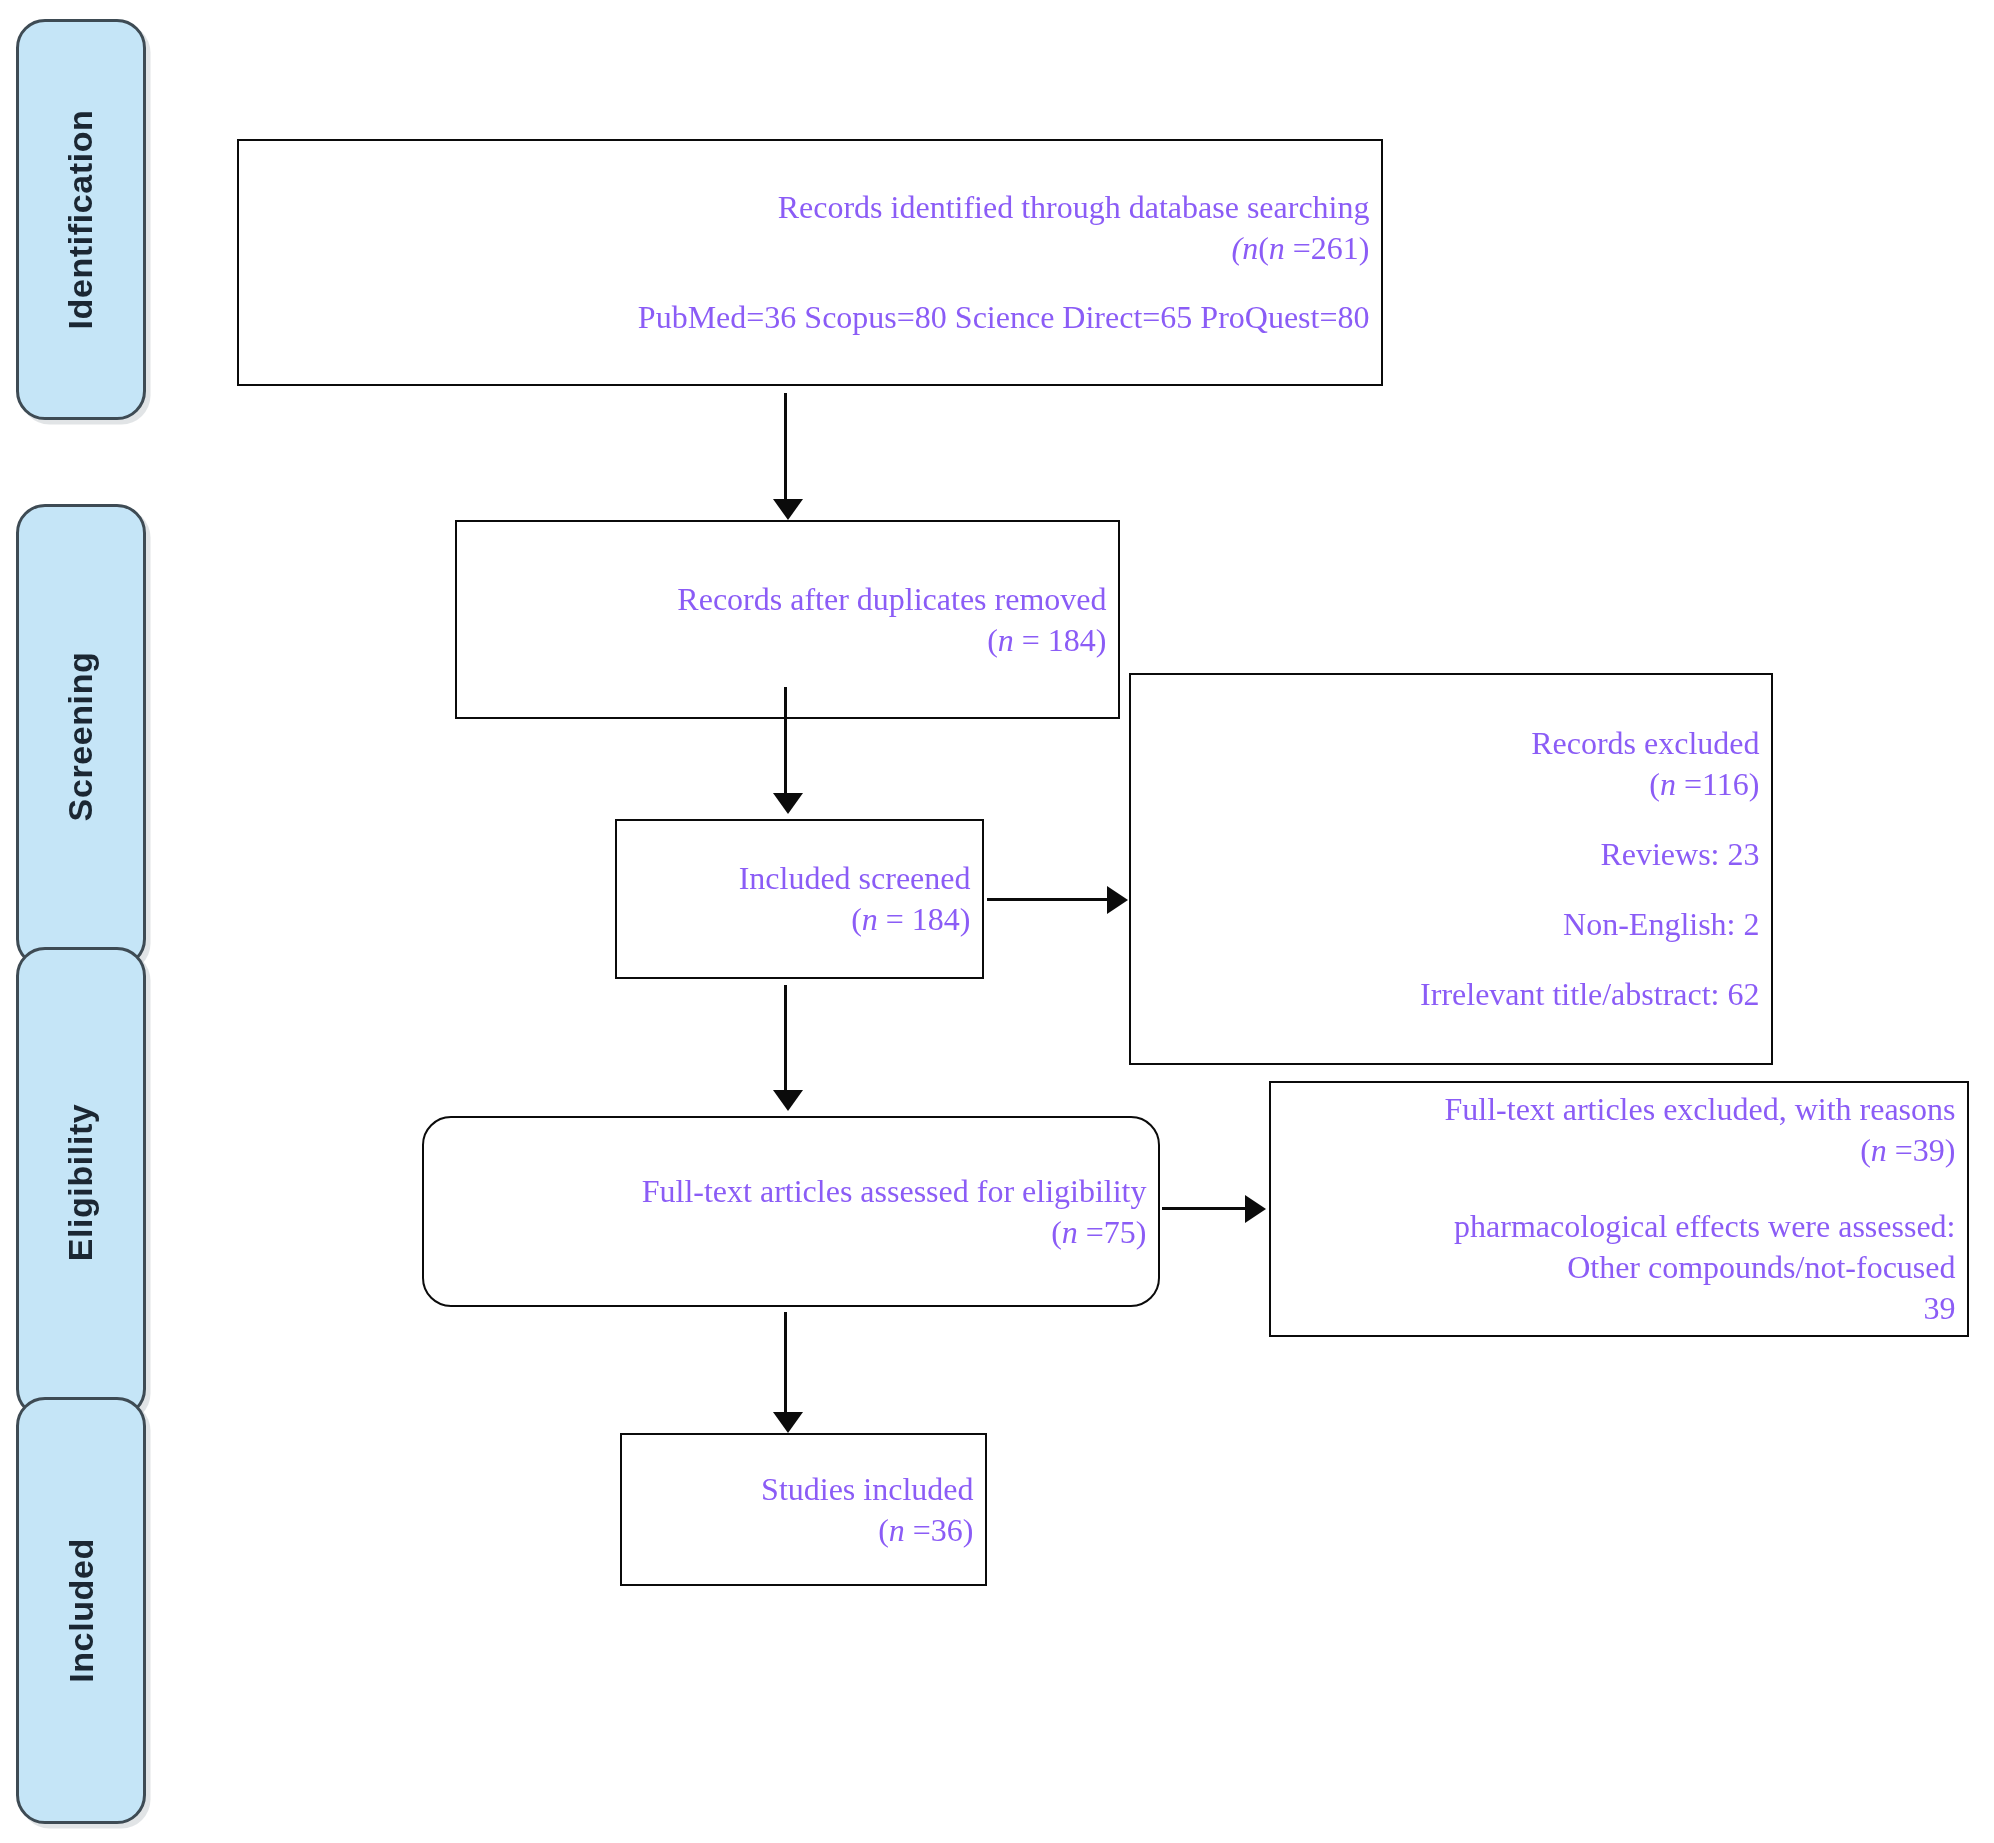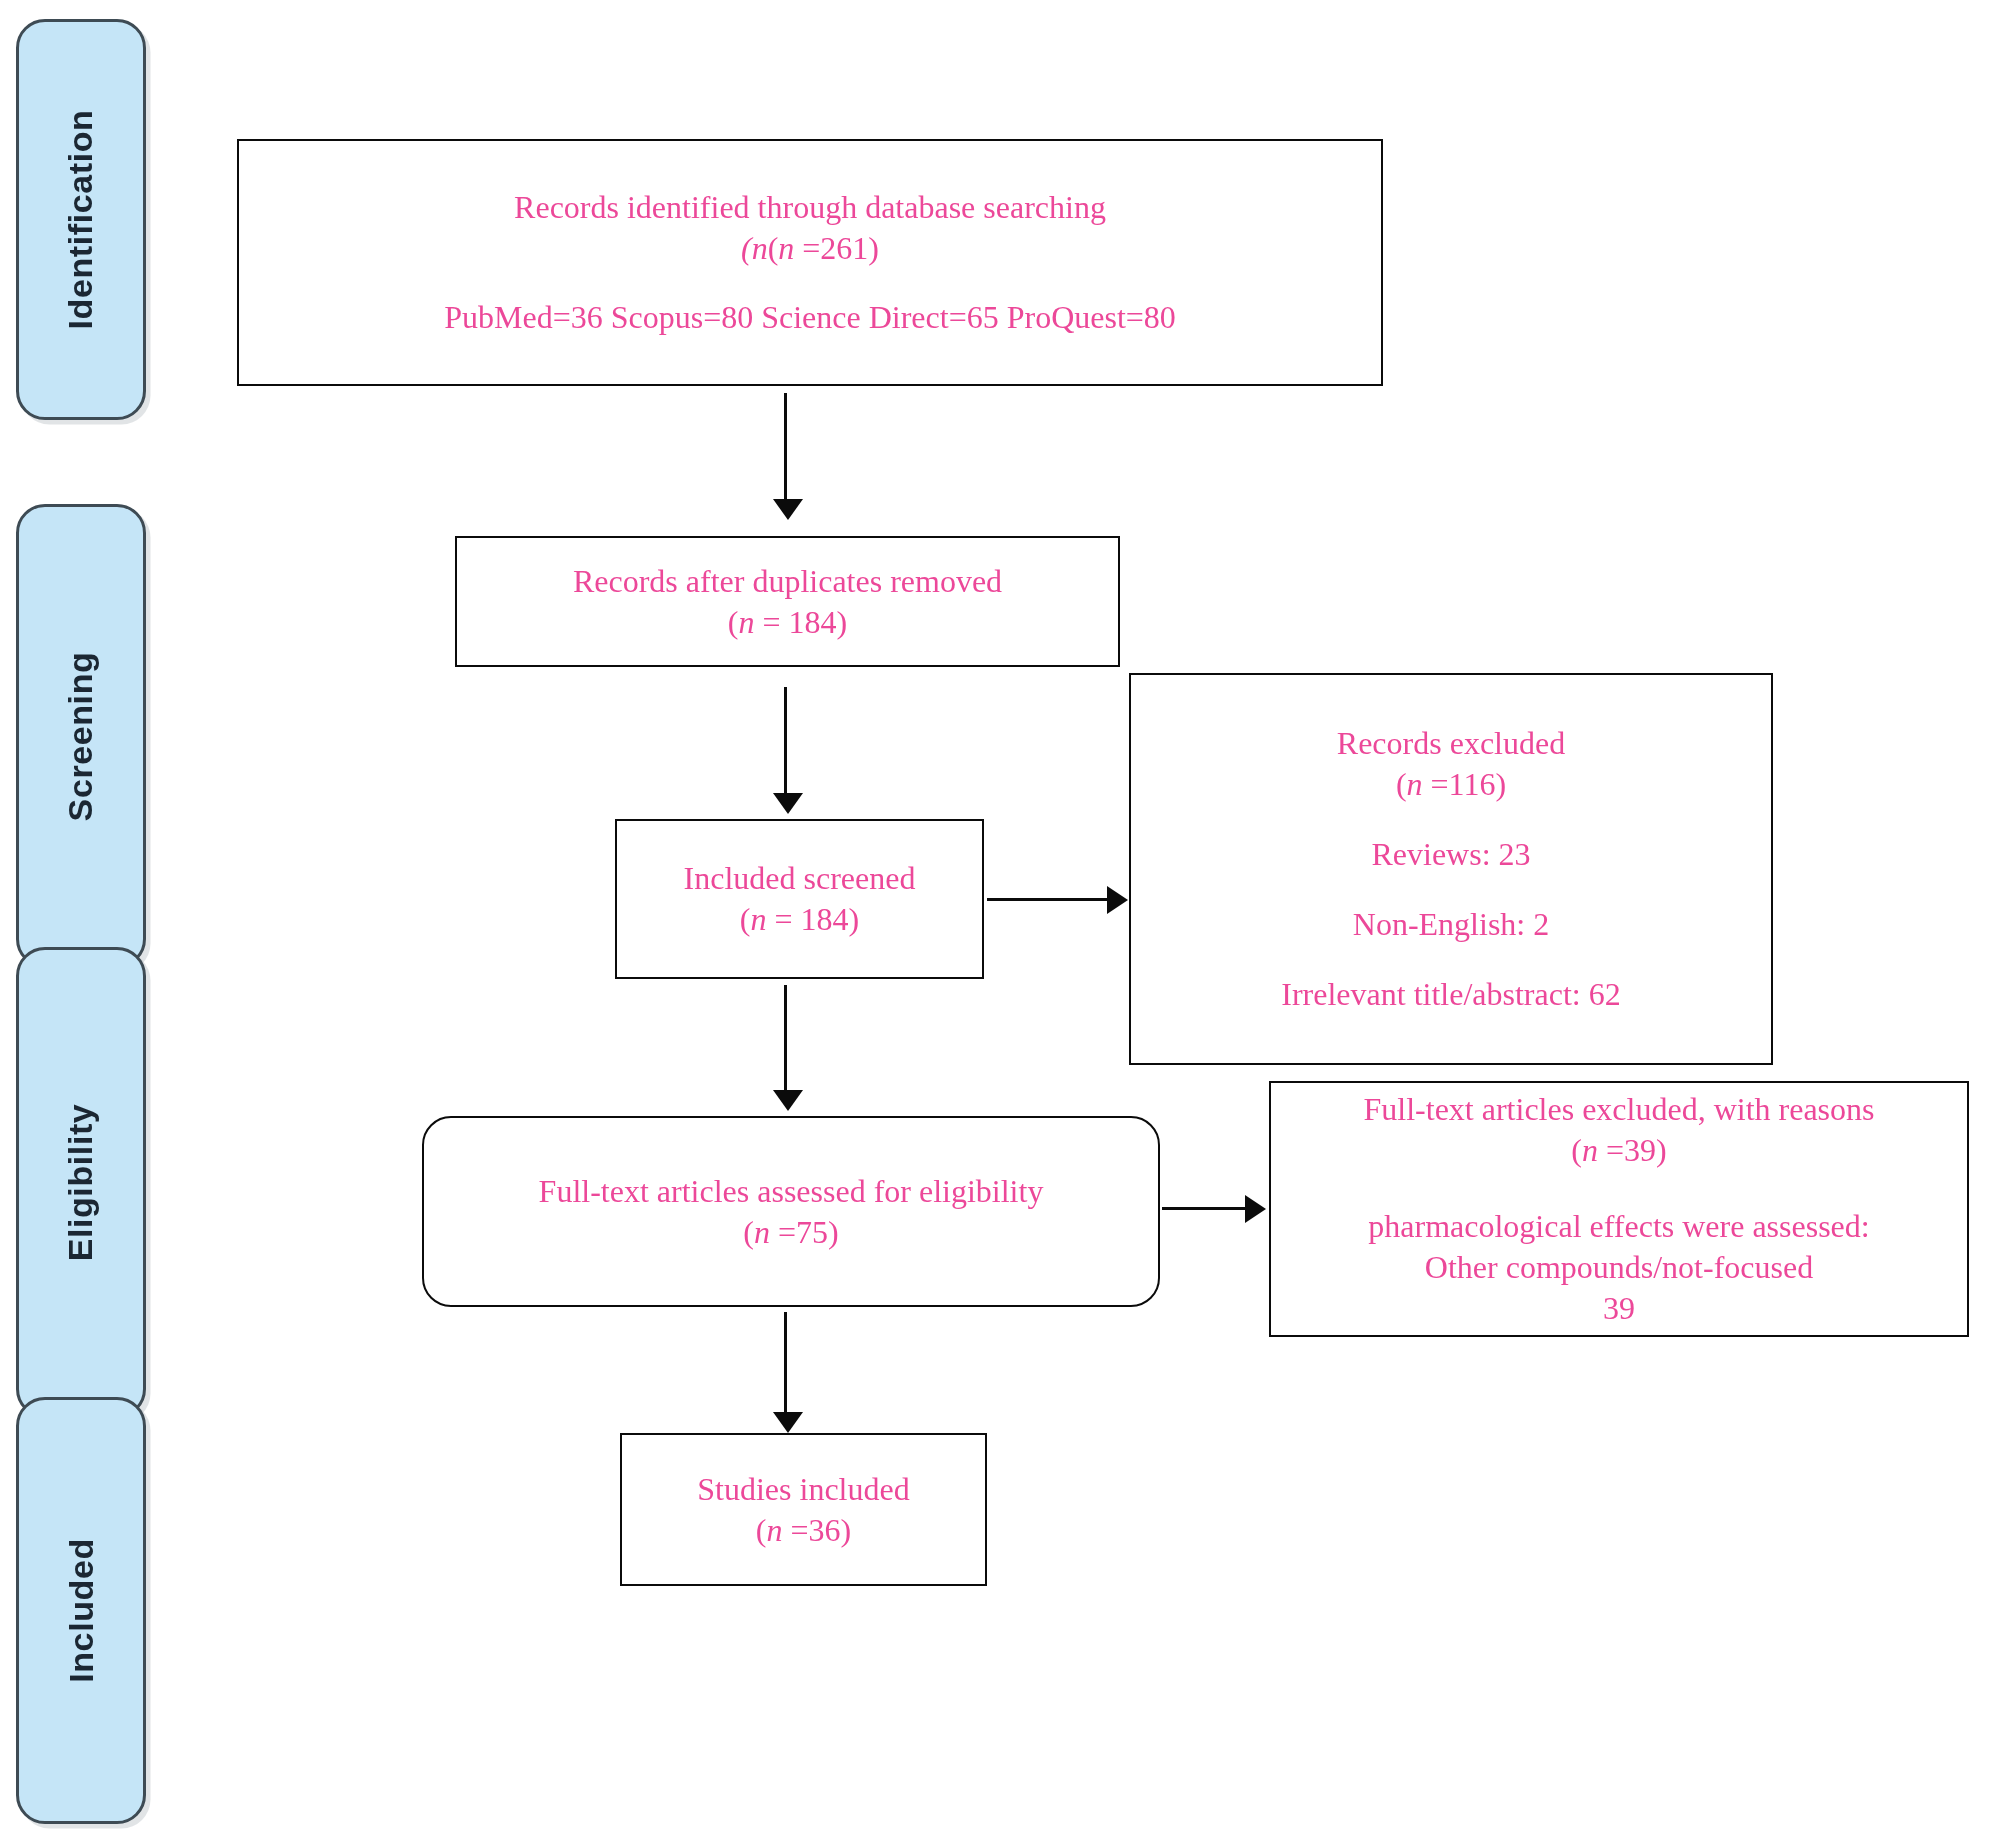--- a/index.html
+++ b/index.html
@@ -40,24 +40,24 @@
   }
 
   
   .flow-box {
     position: absolute;
     box-sizing: border-box;
     background: #ffffff;
     border: 2.5px solid #0b0b0b;
     display: flex;
     flex-direction: column;
-    align-items: center;
+    align-items: flex-end;
     justify-content: center;
     text-align: center;
-    color: #ec4899;
+    color: #8b5cf6;
     font-size: 32px;
     line-height: 1.28;
     padding: 6.4px 11.5px;
   }
   .flow-box .line { display: block; white-space: nowrap; }
   .gap-md { height: 29px; }
   .gap-lg { height: 39px; }
   .nitalic { font-style: italic; }
 
   
@@ -115,21 +115,21 @@
     <span class="line">Records identified through database searching</span>
     <span class="line nitalic-wrap"><span class="nitalic">(</span><span class="nitalic">n</span><span class="nitalic"></span><span style="font-style:normal">(<i>n</i> =261)</span></span>
     <span class="gap-md"></span>
     <span class="line">PubMed=36    Scopus=80    Science Direct=65      ProQuest=80</span>
   </div>
 
   <div class="arrow-v" style="left:784px; top:393px; height:108px;">
     <span class="head"></span>
   </div>
 
-  <div class="flow-box" style="left:455px; top:520px; width:665px; height:131px;margin-top:16px;">
+  <div class="flow-box" style="left:455px; top:520px; width:665px; height:199px;">
     <span class="line">Records after duplicates removed</span>
     <span class="line">(<i>n</i> = 184)</span>
   </div>
 
   <div class="arrow-v" style="left:784px; top:687px; height:108px;">
     <span class="head"></span>
   </div>
 
   <div class="flow-box" style="left:615px; top:819px; width:369px; height:160px;">
     <span class="line">Included screened</span>

